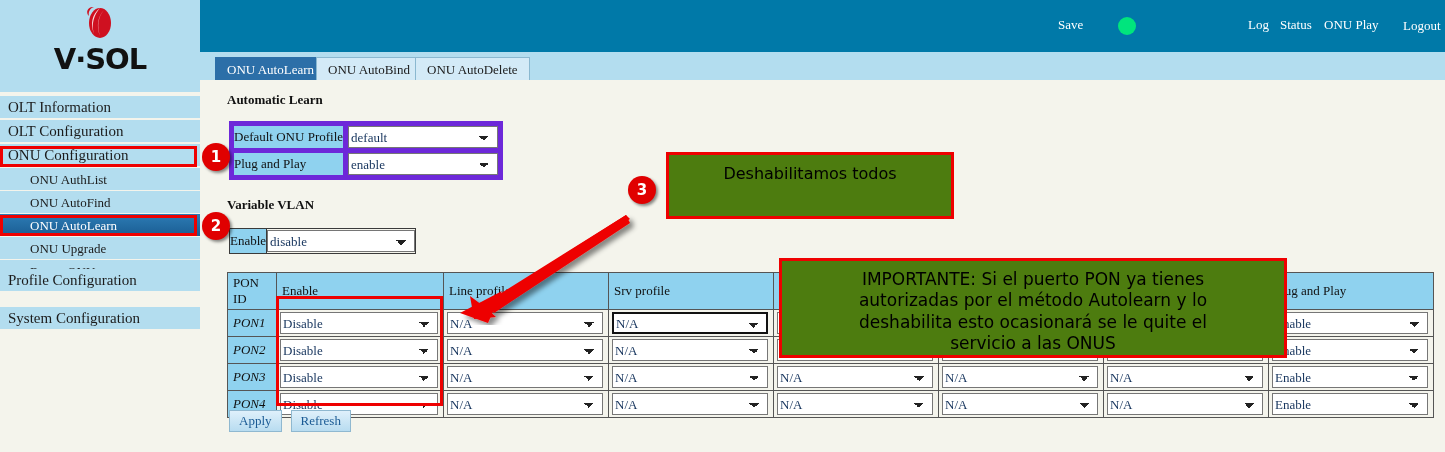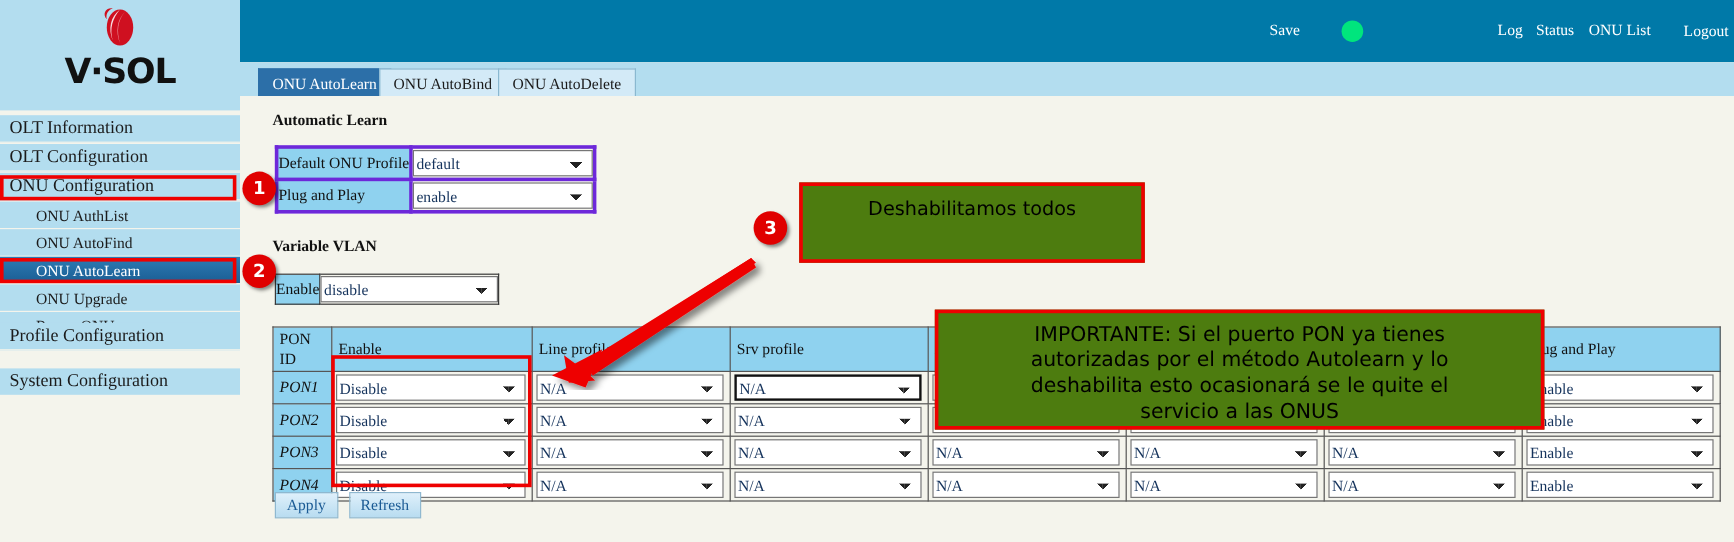--- a/index.html
+++ b/index.html
@@ -92,21 +92,21 @@
   }
   #title-auto{ left:27px; top:40px; }
   #title-vlan{ left:27px; top:145px; }
 
   
   #auto-table{
     position:absolute; left:29px; top:69px;
     border:2px solid #3a3a3a; border-collapse:collapse;
     background:#fff;
   }
-  #auto-table td{ border:3px solid #6d28d9; padding:0; height:27px; }
+  #auto-table td{ border:5px solid #6d28d9; padding:0; height:27px; }
   .lbl-cell{
     background:#8fd2ef; font-size:13px; color:#111;
     padding:0 5px; white-space:nowrap;
   }
   .sel-cell{ background:#f4f4ec; padding:2px 3px; }
 
   
   #vlan-table{
     position:absolute; left:229px; top:176px;
     border:1px solid #3a3a3a; border-collapse:collapse;
@@ -207,21 +207,21 @@
   <div class="menu-item sub" style="top:260px;">Rogue ONU</div>
   <div class="menu-item" style="top:269px;">Profile Configuration</div>
   <div class="menu-item" style="top:307px;">System Configuration</div>
 </div>
 
 <div id="topbar">
   <span class="hdr-link" id="hdr-save">Save</span>
   <span id="hdr-dot"></span>
   <span class="hdr-link" id="hdr-log">Log</span>
   <span class="hdr-link" id="hdr-status">Status</span>
-  <span class="hdr-link" id="hdr-onulist">ONU List</span>
+  <span class="hdr-link" id="hdr-onulist">ONU Play</span>
   <span class="hdr-link" id="hdr-logout">Logout</span>
 </div>
 
 <div id="content">
 
   <div id="tabstrip">
     <div class="tab active" id="tab0">ONU AutoLearn</div>
     <div class="tab" id="tab1">ONU AutoBind</div>
     <div class="tab" id="tab2">ONU AutoDelete</div>
   </div>

